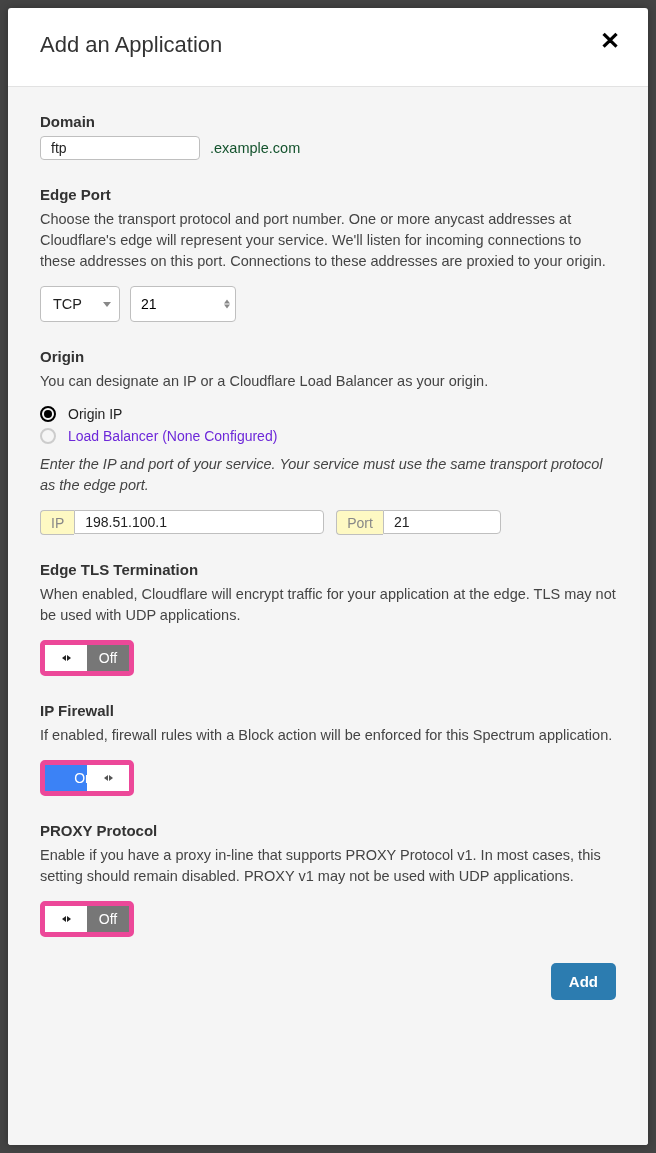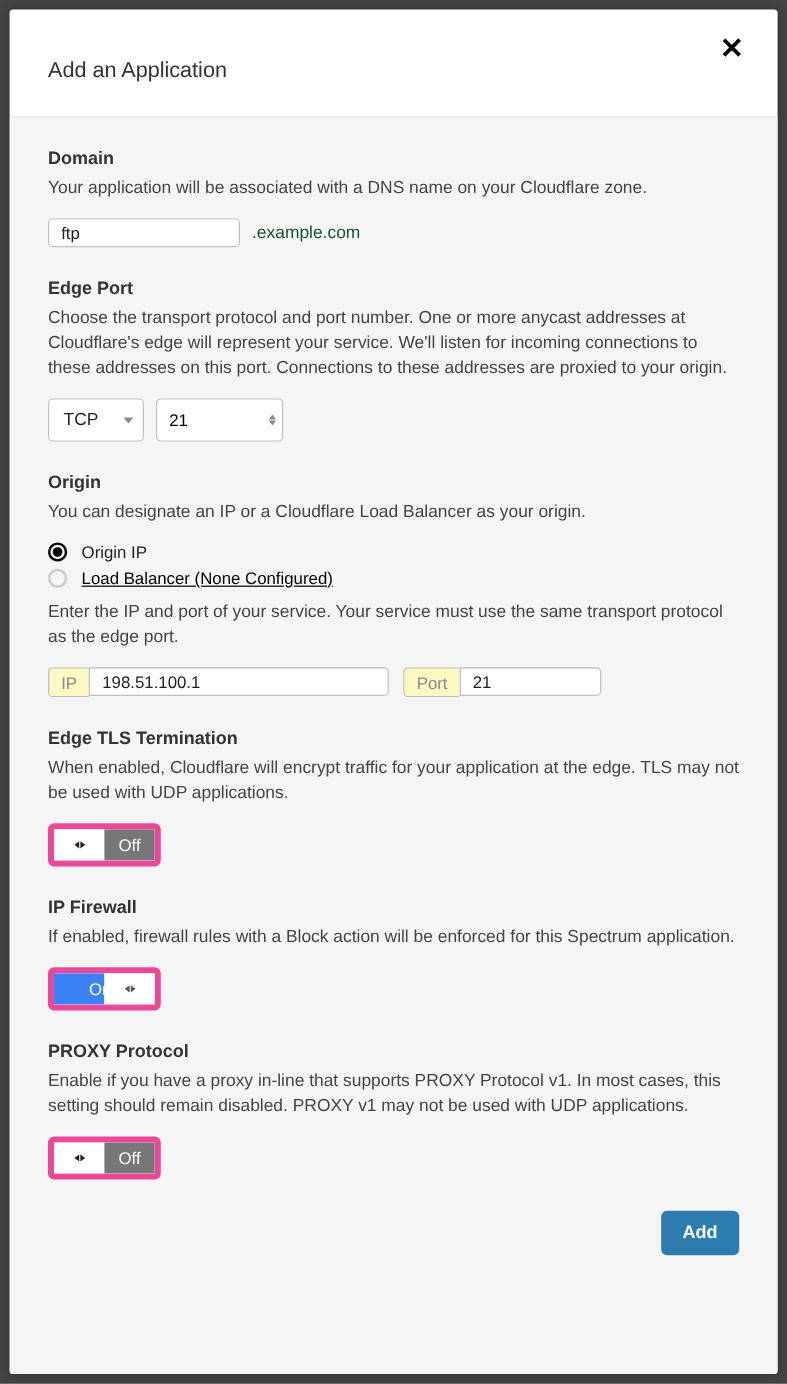--- a/index.html
+++ b/index.html
@@ -31,23 +31,23 @@
     flex-direction: column;
     box-shadow: 0 0 8px rgba(0,0,0,0.3);
     overflow: hidden;
   }
   .modal-header {
     padding: 18px 32px 28px 32px;
     border-bottom: 1px solid #e2e2e2;
     position: relative;
   }
   .modal-title {
-    font-size: 18px;
+    font-size: 22px;
     font-weight: 500;
-    margin: 22px 0 0 0;
+    margin: 6px 0 0 0;
     color: #333;
   }
   .close-btn {
     position: absolute;
     top: 20px;
     right: 22px;
     font-size: 24px;
     font-weight: bold;
     line-height: 1;
     cursor: pointer;
@@ -156,21 +156,21 @@
   }
   .radio.checked { border-color: #000; }
   .radio.checked::after {
     content: "";
     width: 8px; height: 8px;
     background: #000;
     border-radius: 50%;
   }
   .radio.disabled { border-color: #ccc; }
   .radio-label { font-size: 14px; }
-  .radio-label.disabled { color: #000000; text-decoration: underline; }
+  .radio-label.disabled { color: #6d28d9; }
   .addon-group {
     display: flex;
   }
   .addon {
     border: 1px solid #bfbfbf;
     background: #fef9c3;
     color: #888;
     font-size: 14px;
     padding: 0 10px;
     height: 25px;
@@ -251,21 +251,20 @@
 <div class="modal">
   <div class="modal-header">
     <button class="close-btn">✕</button>
     <h1 class="modal-title">Add an Application</h1>
   </div>
 
   <div class="modal-body">
 
     <div class="section">
       <div class="section-label">Domain</div>
-      <div class="section-desc">Your application will be associated with a DNS name on your Cloudflare zone.</div>
       <div class="inline-row">
         <input class="text-input subdomain-input" value="ftp" style="">
         <span class="zone-suffix">.example.com</span>
       </div>
     </div>
 
     <div class="section">
       <div class="section-label">Edge Port</div>
       <div class="section-desc">Choose the transport protocol and port number. One or more anycast addresses at Cloudflare's edge will represent your service. We'll listen for incoming connections to these addresses on this port. Connections to these addresses are proxied to your origin.</div>
       <div class="inline-row">
@@ -289,21 +288,21 @@
 
       <div class="radio-row">
         <span class="radio checked"></span>
         <span class="radio-label">Origin IP</span>
       </div>
       <div class="radio-row">
         <span class="radio disabled"></span>
         <span class="radio-label disabled">Load Balancer (None Configured)</span>
       </div>
 
-      <div class="section-desc" style="margin-top:10px;">Enter the IP and port of your service. Your service must use the same transport protocol as the edge port.</div>
+      <div class="section-desc" style="margin-top:10px;font-style:italic;">Enter the IP and port of your service. Your service must use the same transport protocol as the edge port.</div>
 
       <div class="inline-row" style="gap:12px;">
         <div class="addon-group">
           <div class="addon">IP</div>
           <input class="text-input ip-input" value="198.51.100.1" style="">
         </div>
         <div class="addon-group">
           <div class="addon">Port</div>
           <input class="text-input port-input" value="21" style="">
         </div>

